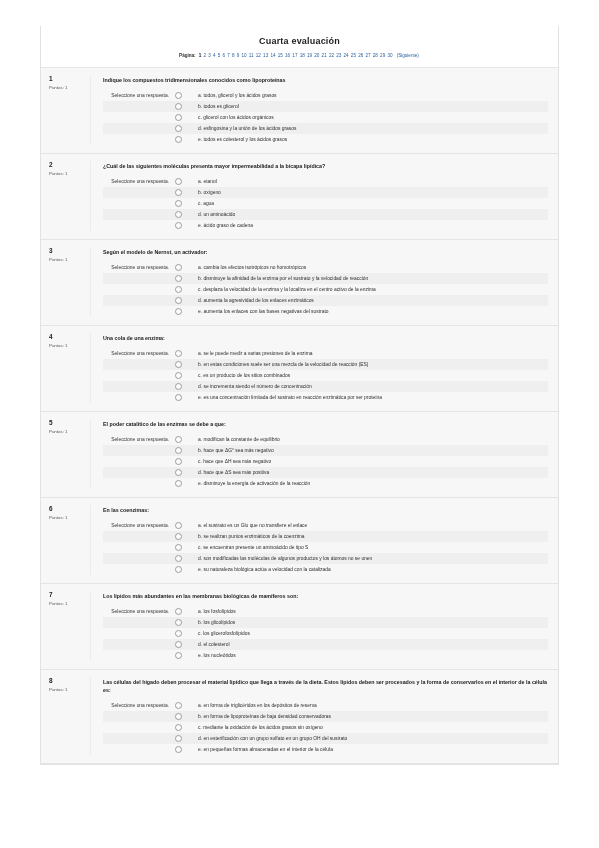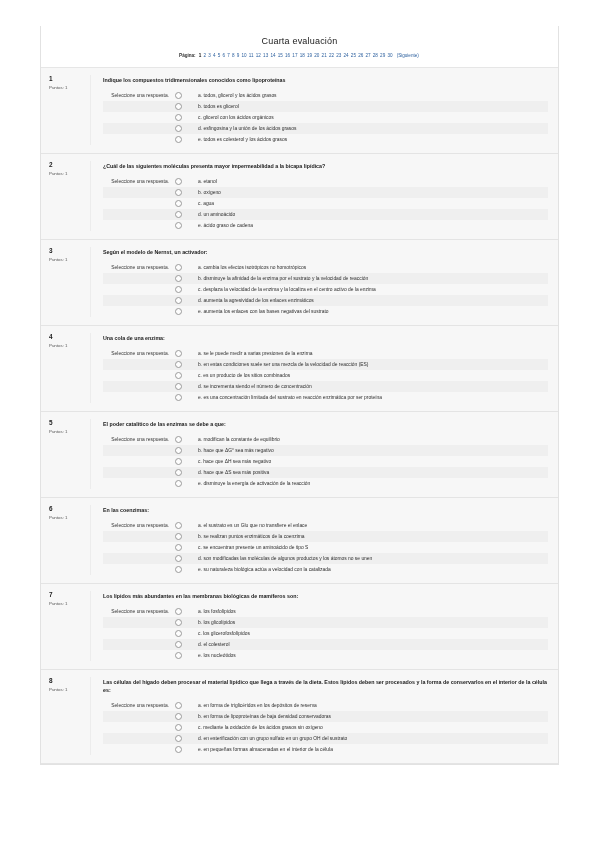--- a/index.html
+++ b/index.html
@@ -18,21 +18,21 @@
     border-top:none;
     box-sizing:border-box;
   }
   .quiz-header{
     background:#ffffff;
     padding:10px 0 6px 0;
     text-align:center;
     border-bottom:1px solid #e6e6e6;
   }
   .quiz-title{
-    font-size:9px;font-weight:normal;color:#222;letter-spacing:.2px;
+    font-size:9px;font-weight:bold;color:#222;letter-spacing:.2px;
     margin:0 0 7px 0;
   }
   .paging{
     font-size:4.6px;color:#3b3b3b;white-space:nowrap;
     padding-bottom:3px;
   }
   .paging .plabel{font-weight:bold;color:#333;margin-right:2px;}
   .paging a{color:#2b5f9e;text-decoration:none;margin:0 1.1px;}
   .paging .cur{font-weight:bold;color:#111;margin:0 1.1px;}
   .paging .nextlink{color:#2b5f9e;margin-left:3px;}

